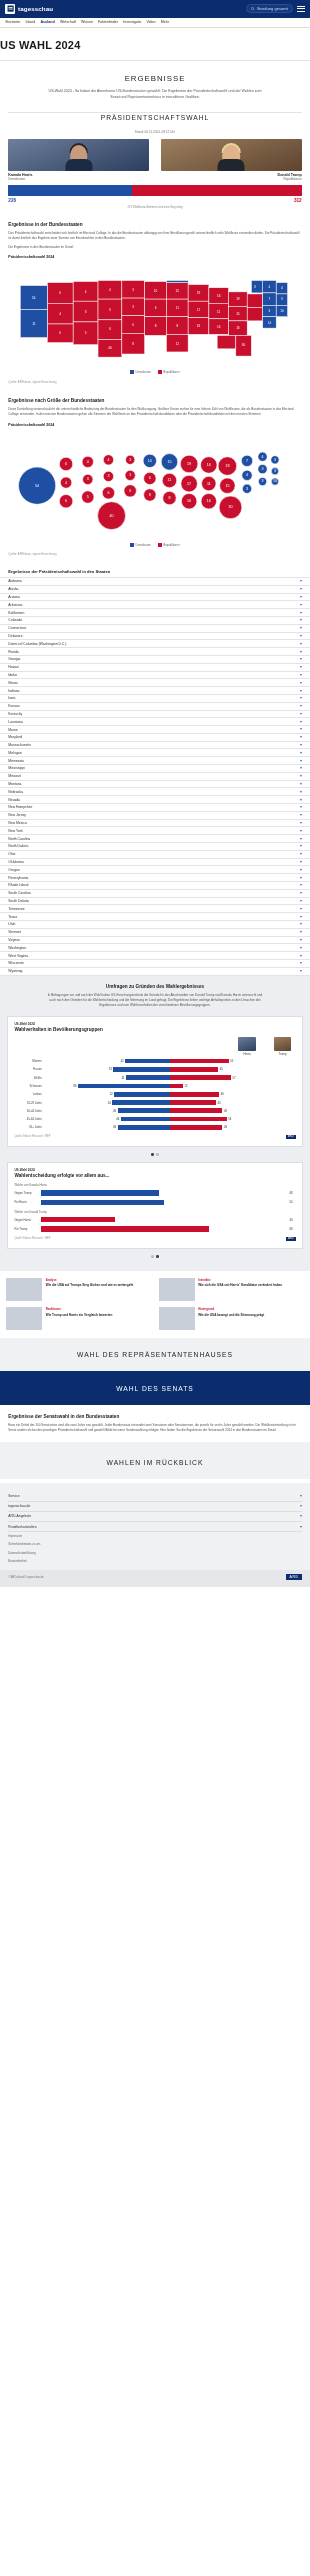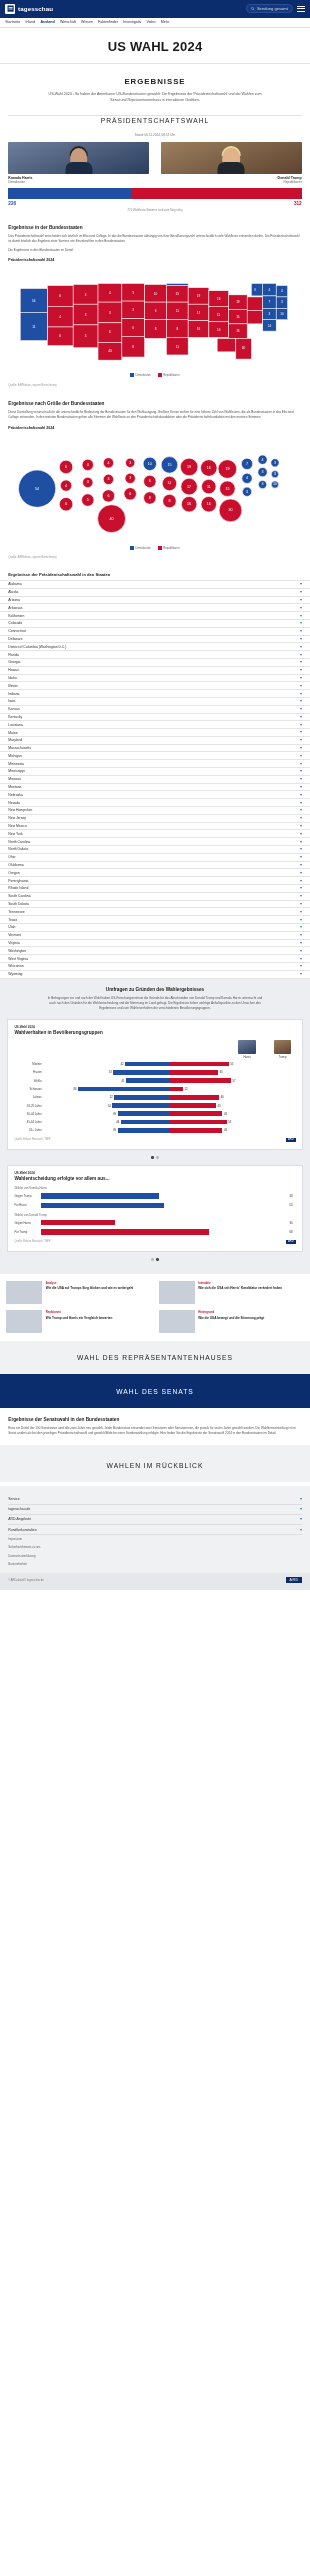--- a/index.html
+++ b/index.html
@@ -49,36 +49,35 @@
     gap:5.2px;
     padding:0 5.2px;
     font-size:3.6px;
     color:#333;
   }
   .navbar .item { white-space:nowrap; }
   .navbar .item.active { font-weight:bold; color:#0b2d6e; }
 
   
   .page-title {
-    text-align:center;
-    font-size:13px;
+    font-size:11px;
     font-weight:bold;
     color:#1a1a1a;
     padding:11.4px 0 8.3px;
     border-bottom:0.5px solid #e3e3e3;
     letter-spacing:0.2px;
   }
 
   .section-band {
     text-align:center;
     padding:13.4px 0 11.4px;
   }
   .section-band h2 {
     font-size:7.8px;
-    font-weight:bold;
+    font-weight:normal;
     letter-spacing:1px;
     margin:0 0 5.2px;
     color:#222;
   }
   .section-band p {
     font-size:3.6px;
     line-height:1.7;
     color:#555;
     max-width:217px;
     margin:0 auto;

